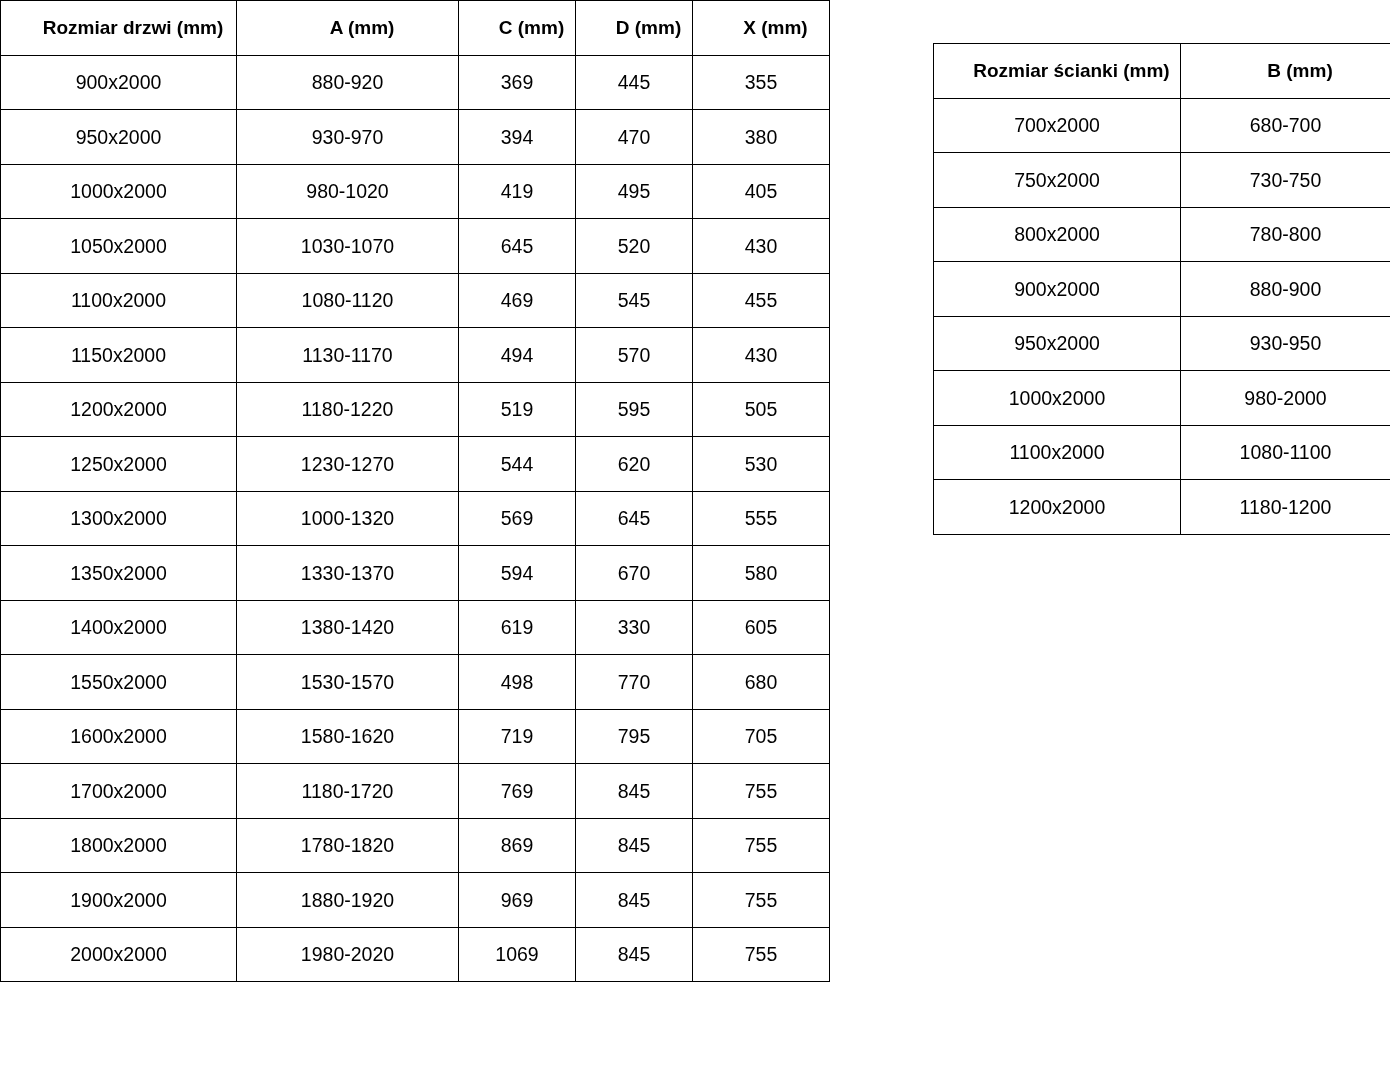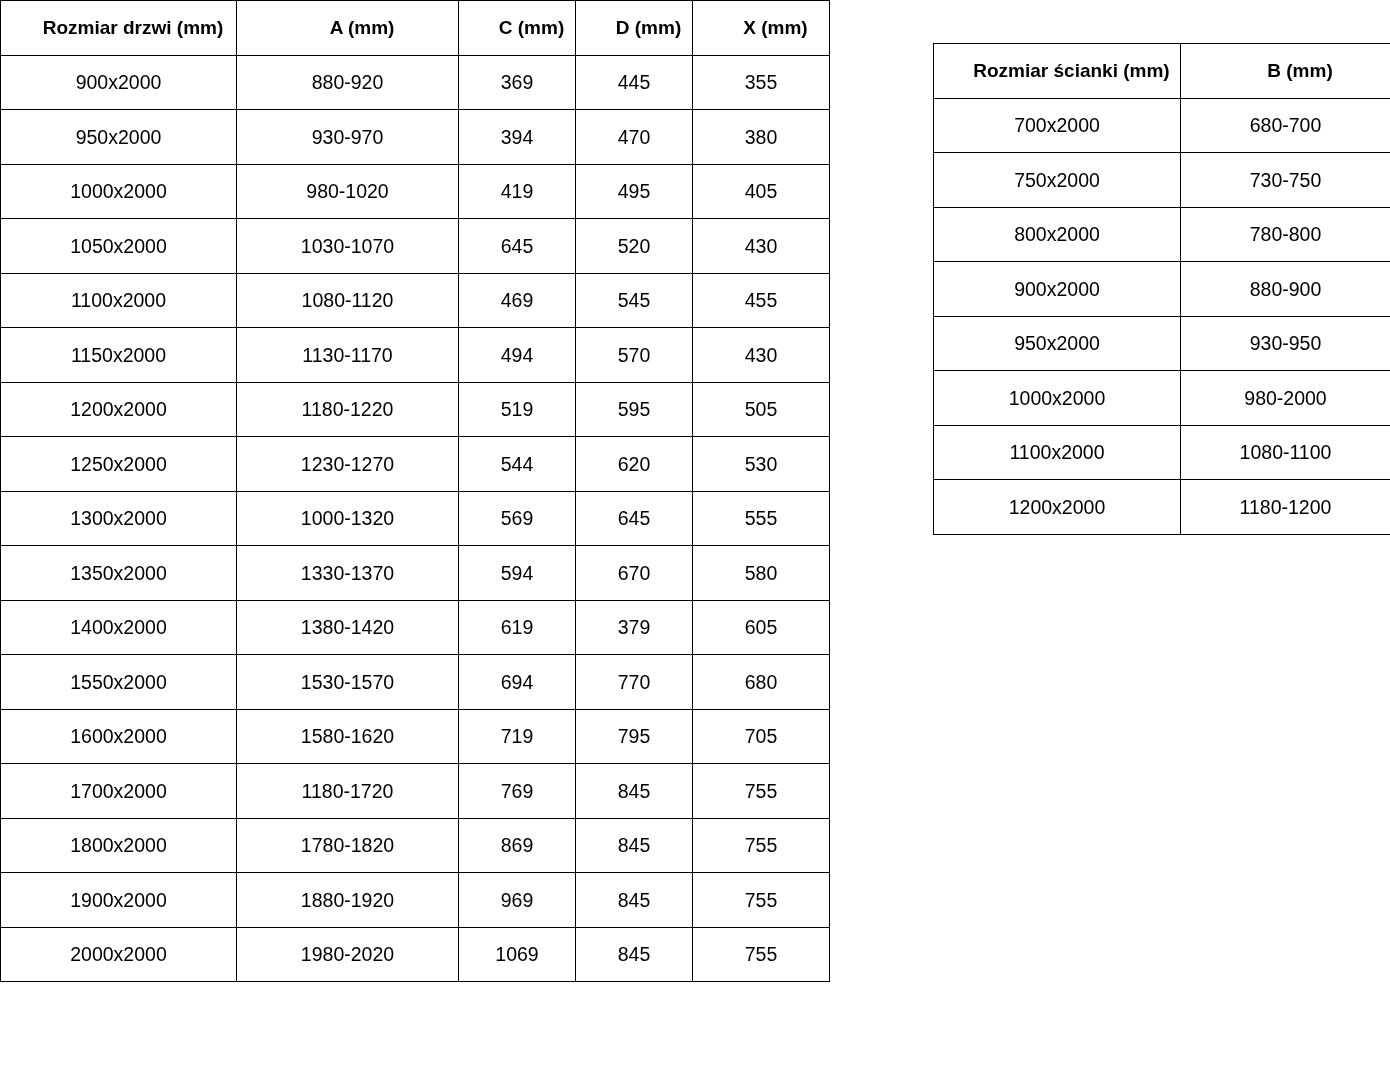--- a/index.html
+++ b/index.html
@@ -155,27 +155,27 @@
         <td>1350x2000</td>
         <td>1330-1370</td>
         <td>594</td>
         <td>670</td>
         <td>580</td>
       </tr>
       <tr>
         <td>1400x2000</td>
         <td>1380-1420</td>
         <td>619</td>
-        <td>379</td>
+        <td>330</td>
         <td>605</td>
       </tr>
       <tr>
         <td>1550x2000</td>
         <td>1530-1570</td>
-        <td>694</td>
+        <td>498</td>
         <td>770</td>
         <td>680</td>
       </tr>
       <tr>
         <td>1600x2000</td>
         <td>1580-1620</td>
         <td>719</td>
         <td>795</td>
         <td>705</td>
       </tr>

